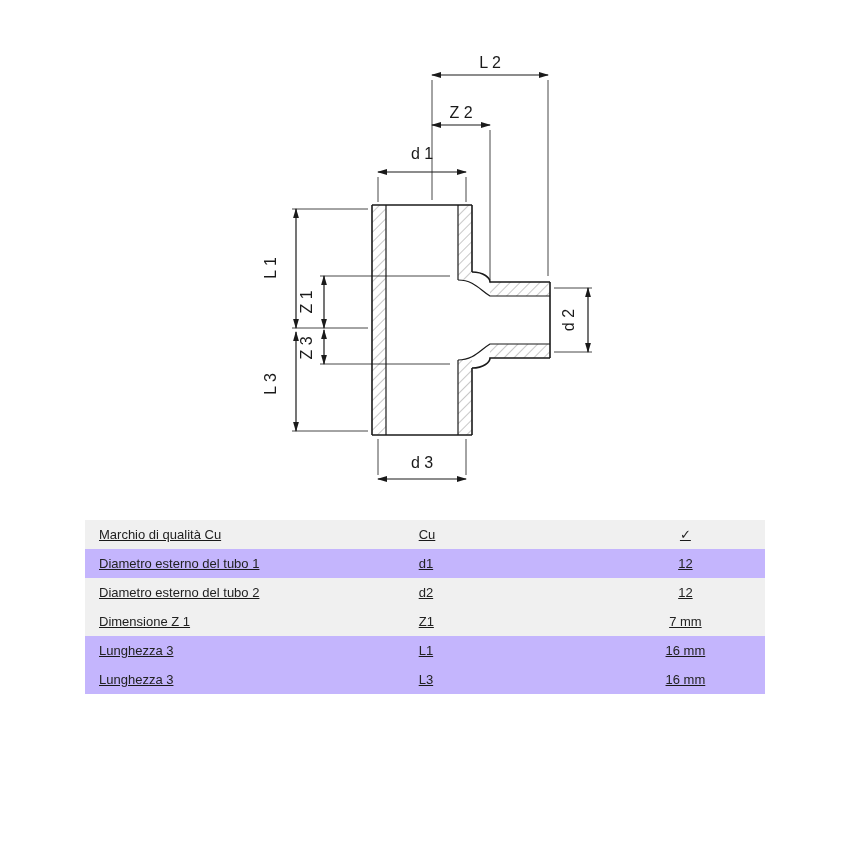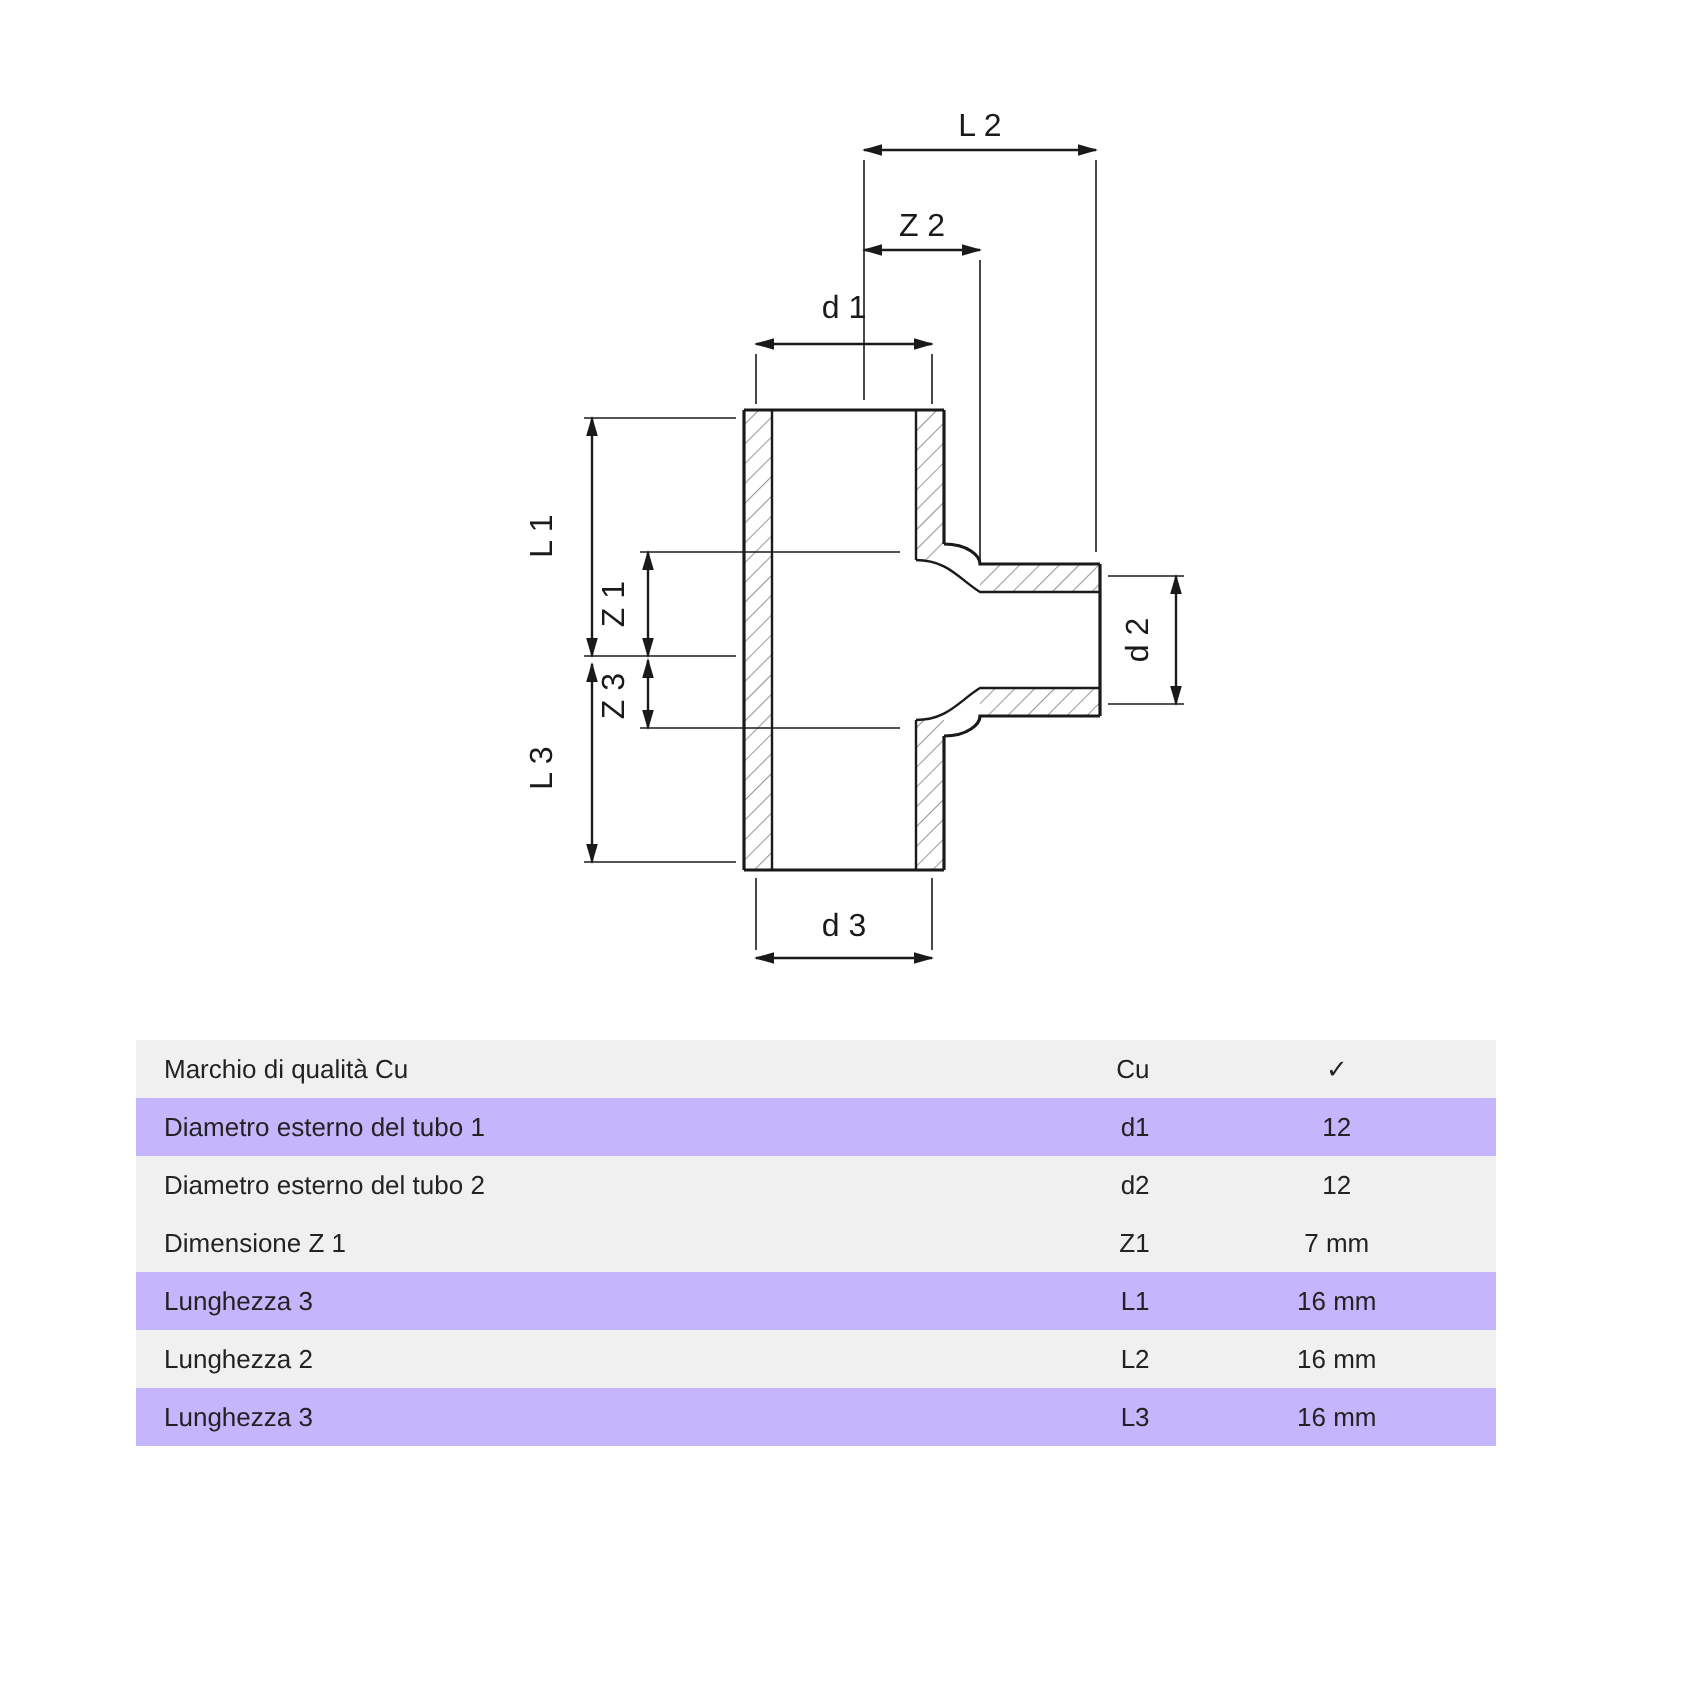--- a/index.html
+++ b/index.html
@@ -17,42 +17,43 @@
   }
   #diagram-area {
     position: absolute;
     left: 0;
     top: 0;
     width: 722px;
     height: 505px;
   }
   #spec-table {
     position: absolute;
-    left: 68px;
+    left: 85px;
     top: 520px;
     width: 680px;
     border-collapse: collapse;
     font-size: 13px;
+    text-decoration: underline;
   }
   #spec-table td {
     height: 29px;
     padding: 0 14px;
     vertical-align: middle;
     color: #222222;
     border: none;
   }
   #spec-table tr.odd td { background: #f0f0f0; }
   #spec-table tr.even td { background: #c4b5fd; }
   #spec-table td.col-label {
     width: 330px;
     text-align: left;
   }
   #spec-table td.col-symbol {
     width: 200px;
-    text-align: right;
+    text-align: left;
   }
   #spec-table td.col-value {
     width: 150px;
     text-align: center;
   }
   svg text {
     font-family: "Liberation Sans", sans-serif;
     font-size: 16px;
     fill: #1a1a1a;
   }
@@ -184,24 +185,19 @@
       <tr class="odd">
         <td class="col-label">Dimensione Z 1</td>
         <td class="col-symbol">Z1</td>
         <td class="col-value">7 mm</td>
       </tr>
       <tr class="even">
         <td class="col-label">Lunghezza 3</td>
         <td class="col-symbol">L1</td>
         <td class="col-value">16 mm</td>
       </tr>
-      <tr class="odd">
-        <td class="col-label">Lunghezza 2</td>
-        <td class="col-symbol">L2</td>
-        <td class="col-value">16 mm</td>
-      </tr>
       <tr class="even">
         <td class="col-label">Lunghezza 3</td>
         <td class="col-symbol">L3</td>
         <td class="col-value">16 mm</td>
       </tr>
     </tbody>
 </table>
 
 </body></html>

